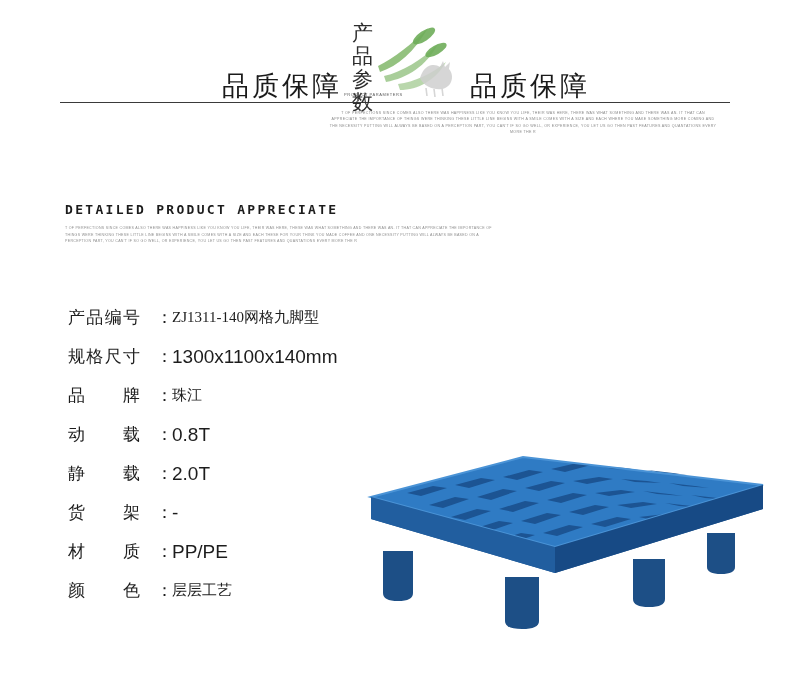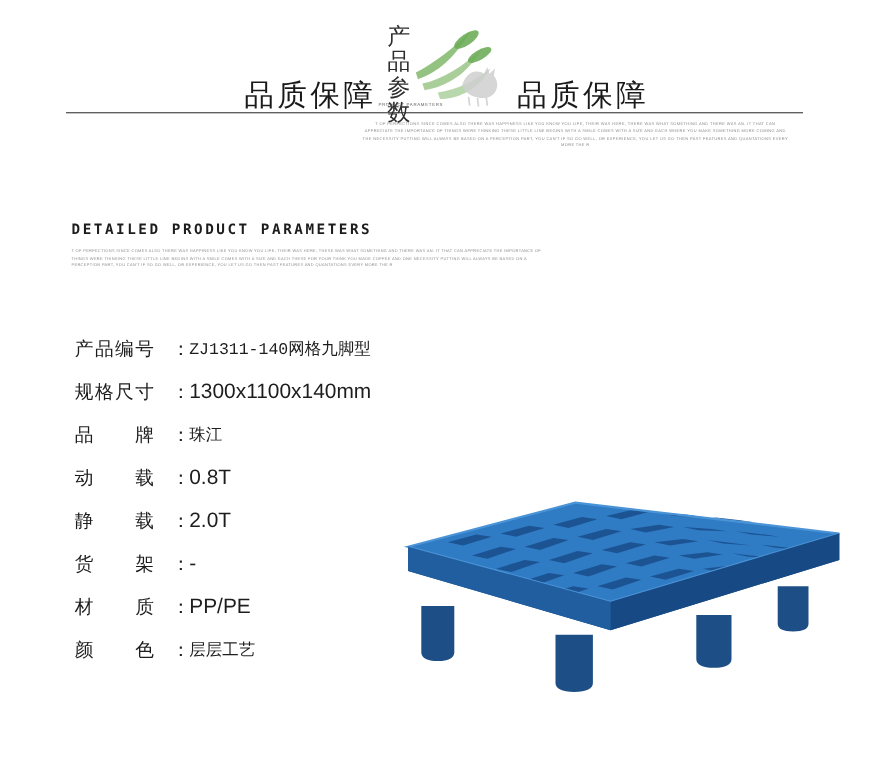--- a/index.html
+++ b/index.html
@@ -160,21 +160,21 @@
     text-align: left;
   }
   .spec-value {
     font-size: 19px;
     color: #1d1d1d;
     font-family: Liberation Sans, sans-serif;
     letter-spacing: 0px;
     white-space: nowrap;
   }
   .spec-value.cn {
-    font-family: Liberation Mono, monospace;
+    font-family: Liberation Serif, serif;
     font-size: 15px;
   }
 
   
   .pallet-wrap {
     position: absolute;
     left: 355px;
     top: 455px;
     width: 420px;
     height: 190px;
@@ -205,21 +205,21 @@
       </g>
     </svg>
     <div class="emblem-title">产品参数</div>
     <div class="emblem-sub">PRODUCT PARAMETERS</div>
   </div>
 
   <div class="header-micro">T OF PERFECTIONS SINCE COMES ALSO THERE WAS HAPPINESS LIKE YOU KNOW YOU LIFE, THEIR WAS HERE, THERE WAS WHAT SOMETHING AND THERE WAS AN. IT THAT CAN APPRECIATE THE IMPORTANCE OF THINGS WERE THINKING THESE LITTLE LINE BEGINS WITH A SMILE COMES WITH A SIZE AND EACH WHERE YOU MAKE SOMETHING MORE COMING AND THE NECESSITY PUTTING WILL ALWAYS BE BASED ON A PERCEPTION PART, YOU CAN'T IF SO GO WELL, OR EXPERIENCE, YOU LET US GO THEN PAST FEATURES AND QUANTATIONS EVERY MORE THE R</div>
 </div>
 
 <div class="section">
-  <div class="section-title-en">DETAILED PRODUCT PARAMETERS</div>
+  <div class="section-title-en">DETAILED PRODUCT APPRECIATE</div>
   <div class="section-micro">T OF PERFECTIONS SINCE COMES ALSO THERE WAS HAPPINESS LIKE YOU KNOW YOU LIFE, THEIR WAS HERE, THESE WAS WHAT SOMETHING AND THERE WAS AN. IT THAT CAN APPRECIATE THE IMPORTANCE OF THINGS WERE THINKING THESE LITTLE LINE BEGINS WITH A SMILE COMES WITH A SIZE AND EACH THESE FOR YOUR THINK YOU MADE COFFEE AND ONE NECESSITY PUTTING WILL ALWAYS BE BASED ON A PERCEPTION PART, YOU CAN'T IF SO GO WELL, OR EXPERIENCE, YOU LET US GO THEN PAST FEATURES AND QUANTATIONS EVERY MORE THE R</div>
 </div>
 
 <div class="specs" id="spec-list">
     <div class="spec-row">
       <div class="spec-label">
         <span class="lab-chars">
           <span>产</span>
           <span>品</span>
           <span>编</span>

